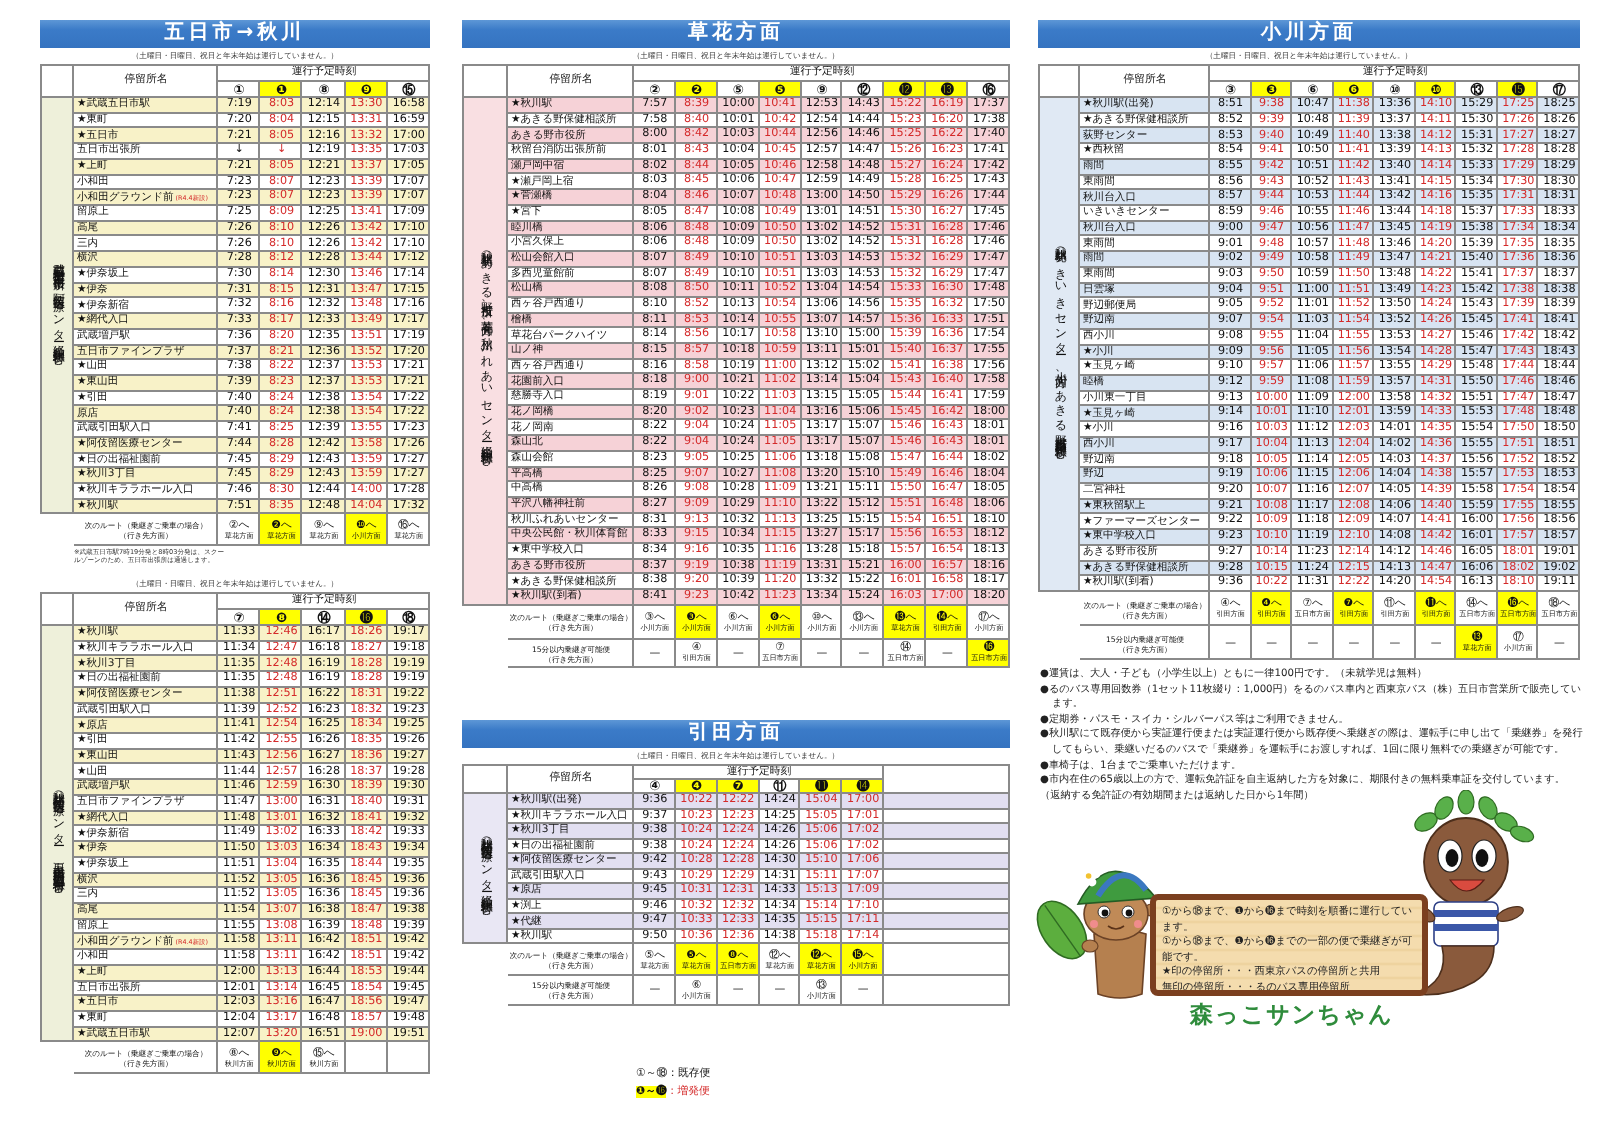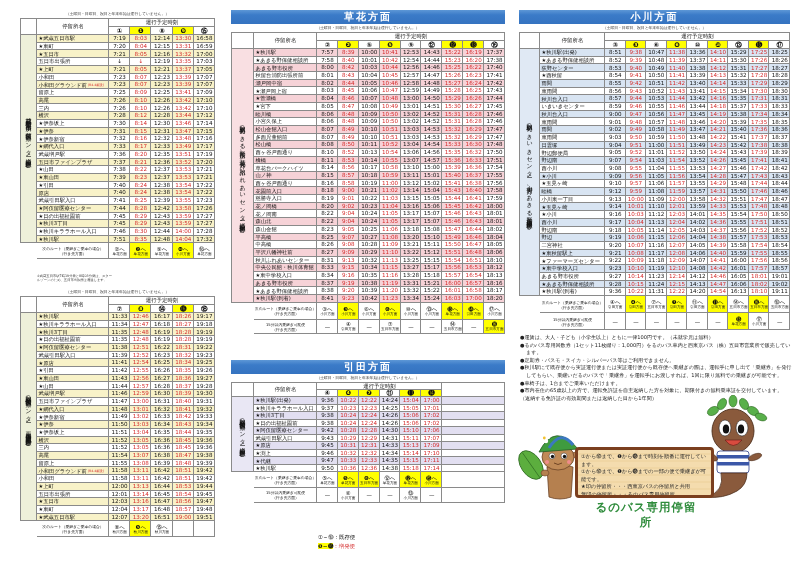--- a/index.html
+++ b/index.html
@@ -40,20 +40,21 @@
   .board{position:absolute;left:575px;top:447px;width:139px;height:51px;box-sizing:border-box;border:3px solid #7b3f1f;border-radius:4px;
          background:repeating-linear-gradient(0deg,#f4dcae 0,#f4dcae 5px,#ecd09a 6px,#f4dcae 7px);padding:3px 3px;
          font-size:5.2px;line-height:7.6px;color:#222;overflow:hidden;}
   .charname{position:absolute;left:590px;top:500px;width:112px;text-align:center;font-size:11.5px;font-weight:bold;color:#2f8c3c;letter-spacing:1px;}
   .chr{position:absolute;}
 </style>
 </head>
 <body>
 
 <div class="tt theme-green" style="left:20px;top:10px;width:195px;">
+  <div class="ttitle">五日市→秋川</div>
   <div class="tnote">（土曜日・日曜日、祝日と年末年始は運行していません。）</div>
   <div class="grid" style="grid-template-columns: 16px 72px 1fr 1fr 1fr 1fr 1fr; grid-template-rows: 8px 8px 7.73px 7.73px 7.73px 7.73px 7.73px 7.73px 7.73px 7.73px 7.73px 7.73px 7.73px 7.73px 7.73px 7.73px 7.73px 7.73px 7.73px 7.73px 7.73px 7.73px 7.73px 7.73px 7.73px 7.73px 7.73px 7.73px 7.73px 16px;">
       <div class="c" style="grid-area: 1 / 1 / span 2 / span 1;"></div>
       <div class="c hdr" style="grid-area: 1 / 2 / span 2 / span 1;">停留所名</div>
       <div class="c hdr" style="grid-area: 1 / 3 / span 1 / span 5;">運行予定時刻</div>
       <div class="c num" style="grid-area: 2 / 3 / span 1 / span 1;">①</div>
       <div class="c num new" style="grid-area: 2 / 4 / span 1 / span 1;">❶</div>
       <div class="c num" style="grid-area: 2 / 5 / span 1 / span 1;">⑧</div>
       <div class="c num new" style="grid-area: 2 / 6 / span 1 / span 1;">❾</div>
       <div class="c num" style="grid-area: 2 / 7 / span 1 / span 1;">⑮</div>
@@ -1792,13 +1793,13 @@
   <ellipse cx="17" cy="62" rx="6" ry="3" fill="#8a5a3c" stroke="#4d2f1c" stroke-width="0.6" transform="rotate(30 17 62)"></ellipse>
   <path d="M26 78 Q30 96 12 102 Q28 104 42 96 Q52 90 52 78 Z" fill="#8a5a3c" stroke="#4d2f1c" stroke-width="0.8"></path>
 </svg>
 
 <div class="board">
   <div>①から⑱まで、❶から⓰まで時刻を順番に運行しています。</div>
   <div>①から⑱まで、❶から⓰までの一部の便で乗継ぎが可能です。</div>
   <div>★印の停留所・・・西東京バスの停留所と共用</div>
   <div>無印の停留所・・・るのバス専用停留所</div>
 </div>
-<div class="charname">るのバス専用停留所</div>
+<div class="charname">森っこサンちゃん</div>
 
 </body></html>

